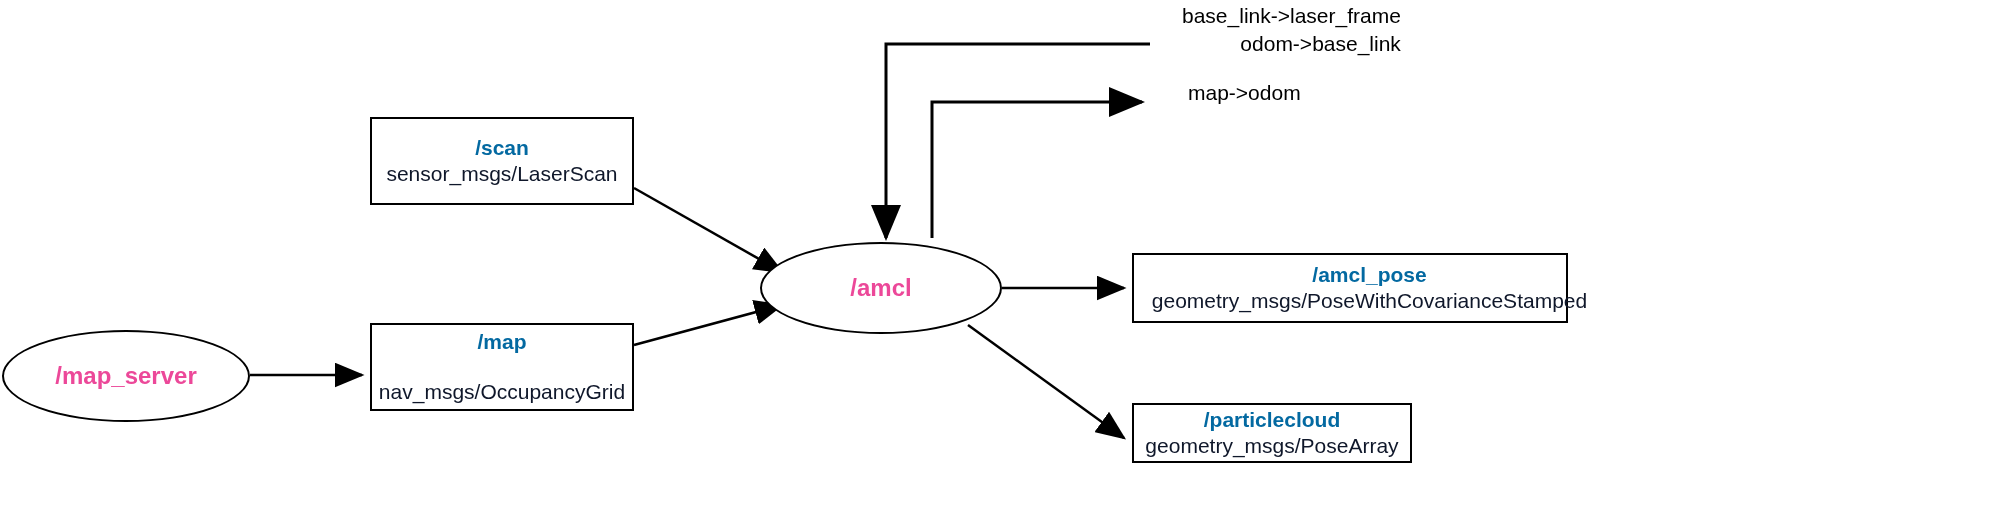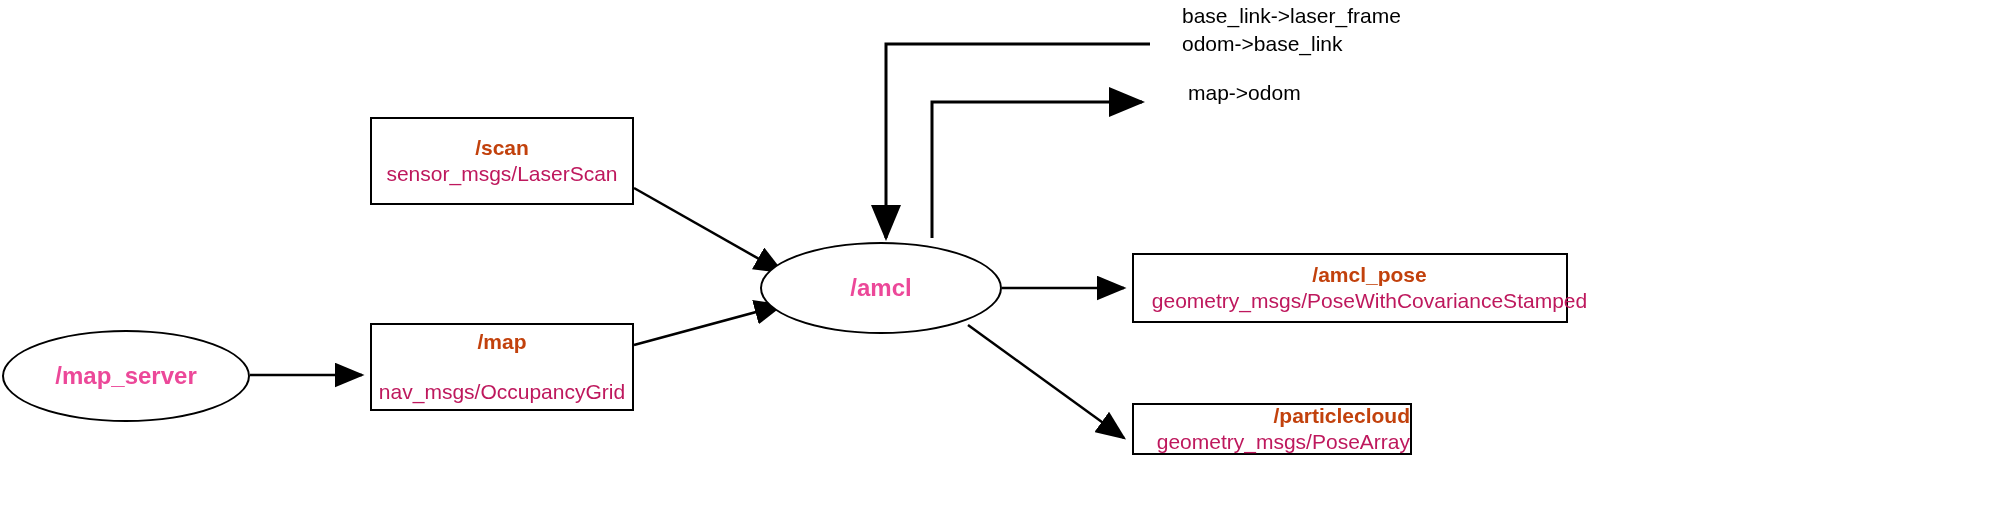--- a/index.html
+++ b/index.html
@@ -39,47 +39,48 @@
   .node-box-dashed {
     border: 3px dashed #000000;
   }
   .node-ellipse {
     border: 2.5px solid #000000;
     border-radius: 50%;
   }
   .topic-name {
     font-weight: bold;
     font-size: 21px;
-    color: #c2410c;
+    color: #0369a1;
     line-height: 1.25;
     white-space: nowrap;
   }
   .topic-type {
     font-size: 21px;
-    color: #be185d;
+    color: #0f172a;
     line-height: 1.25;
     white-space: nowrap;
   }
   .node-label {
     font-weight: bold;
     font-size: 24px;
     color: #ec4899;
     white-space: nowrap;
   }
   .tf-label {
     font-weight: bold;
     font-size: 23px;
     color: #000000;
   }
   .edge-label {
     position: absolute;
     font-size: 21px;
     color: #000000;
     white-space: nowrap;
     line-height: 1.35;
+    text-align: right;
   }
 </style>
 </head>
 <body>
 
 <div id="canvas">
 
   <svg class="edge-layer" viewBox="0 0 2000 516" width="2000" height="516" xmlns="http://www.w3.org/2000/svg">
     <defs>
       <marker id="arrow" viewBox="0 0 12 10" refX="11" refY="5" markerWidth="12" markerHeight="10" orient="auto-start-reverse">
@@ -119,21 +120,21 @@
   <div class="node node-ellipse" style="left:760px; top:242px; width:242px; height:92px;">
     <span class="node-label">/amcl</span>
   </div>
 
 
   <div class="node node-box" style="left:1132px; top:253px; width:436px; height:70px;padding-left:39px;">
     <span class="topic-name">/amcl_pose</span>
     <span class="topic-type">geometry_msgs/PoseWithCovarianceStamped</span>
   </div>
 
-  <div class="node node-box" style="left:1132px; top:403px; width:280px; height:52px;align-items:flex-end;">
+  <div class="node node-box" style="left:1132px; top:403px; width:280px; height:60px;">
     <span class="topic-name">/particlecloud</span>
     <span class="topic-type">geometry_msgs/PoseArray</span>
   </div>
 
   <div class="edge-label" style="left:1182px; top:2px;">
     <div>base_link-&gt;laser_frame</div>
     <div>odom-&gt;base_link</div>
   </div>
 
   <div class="edge-label" style="left:1188px; top:79px;">map-&gt;odom</div>

